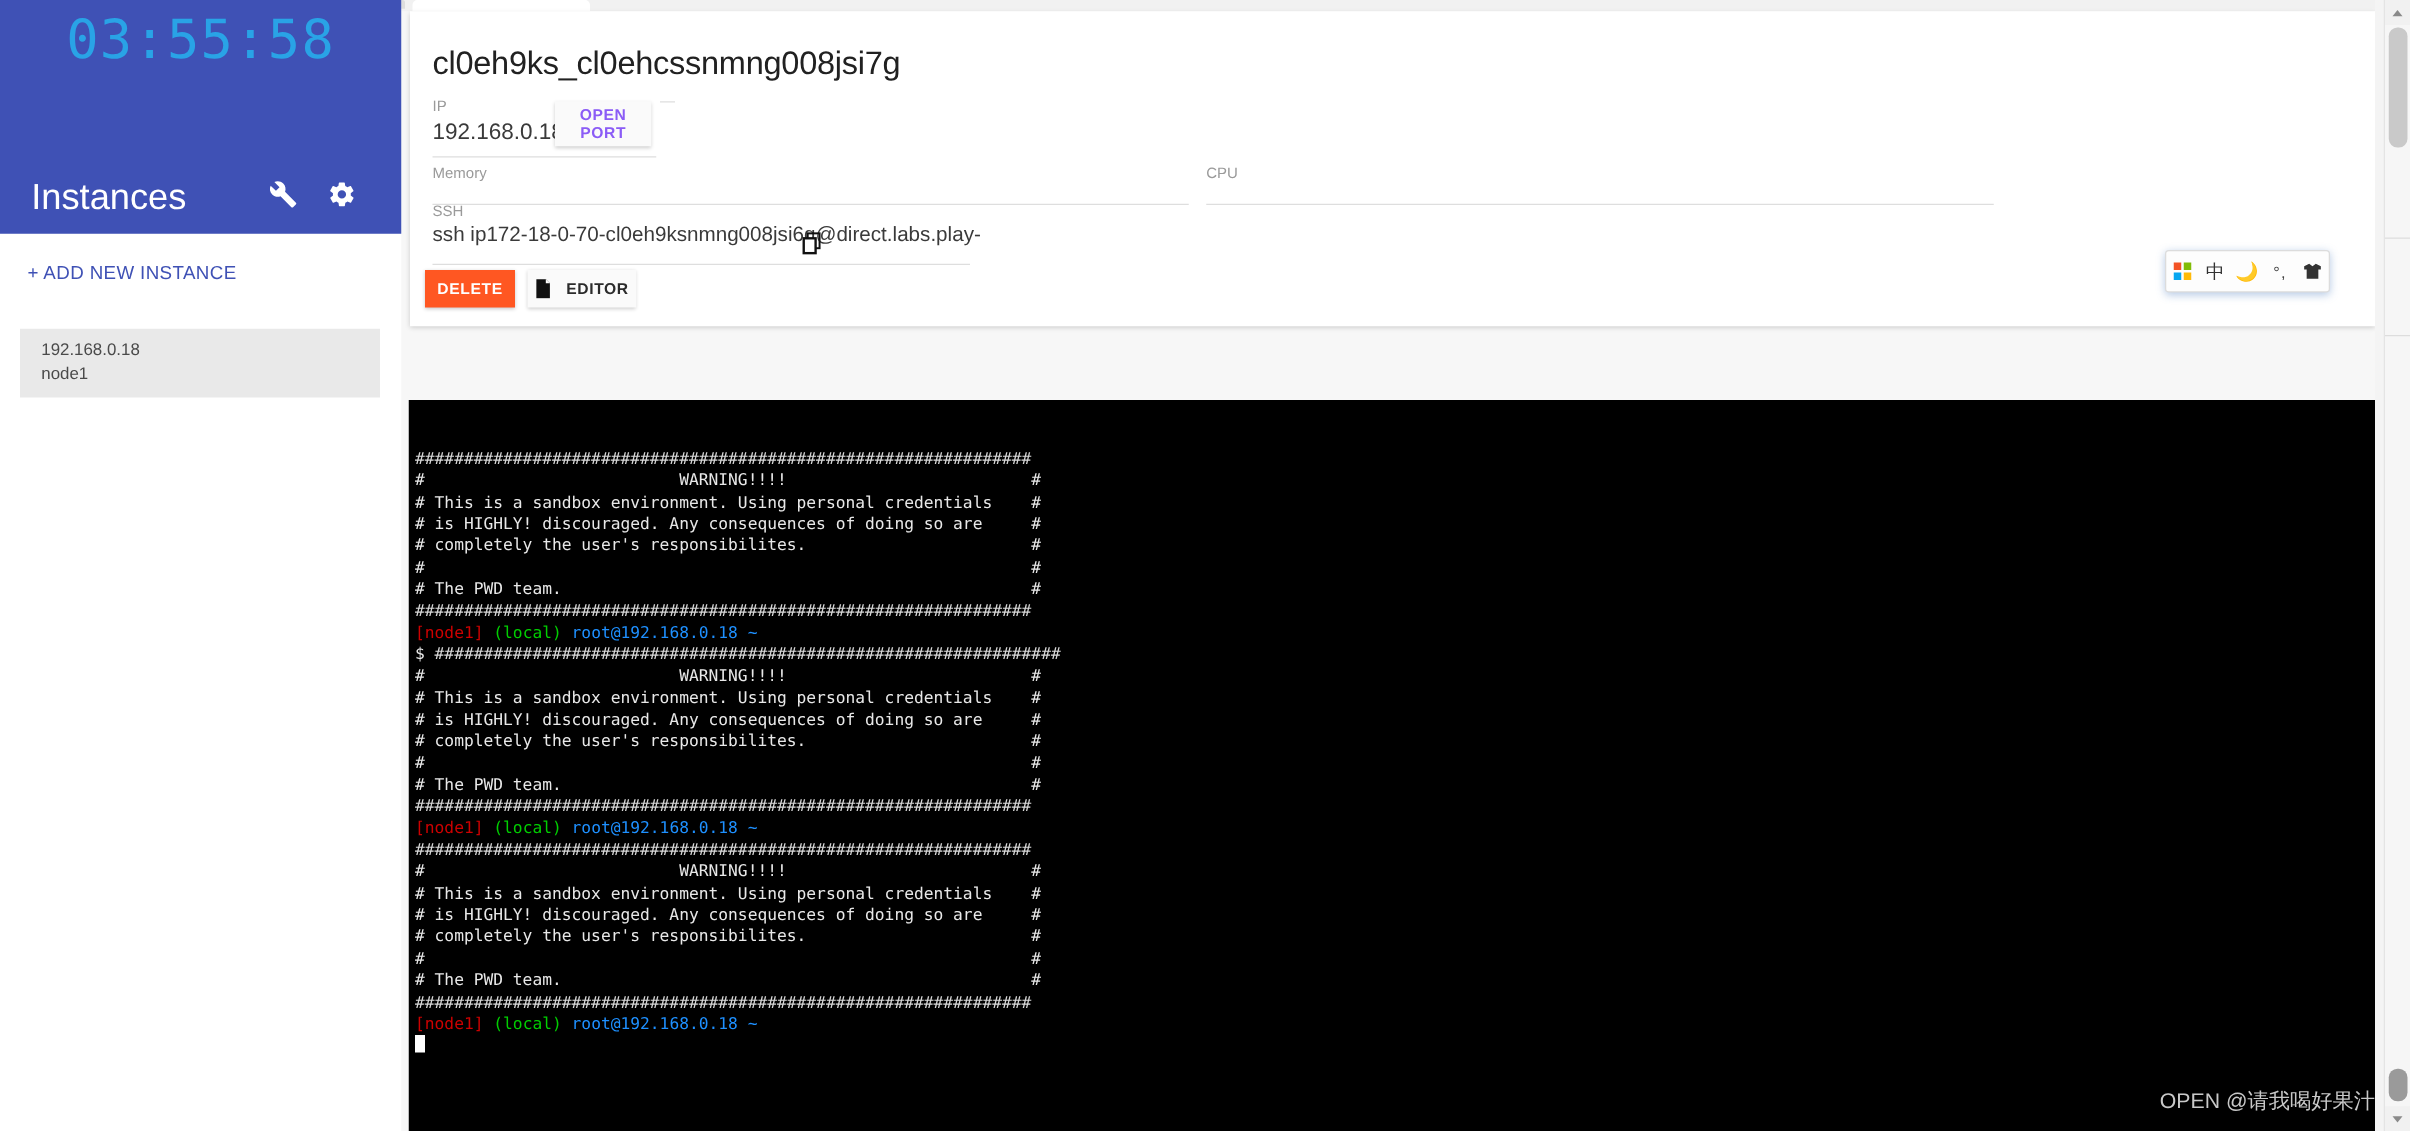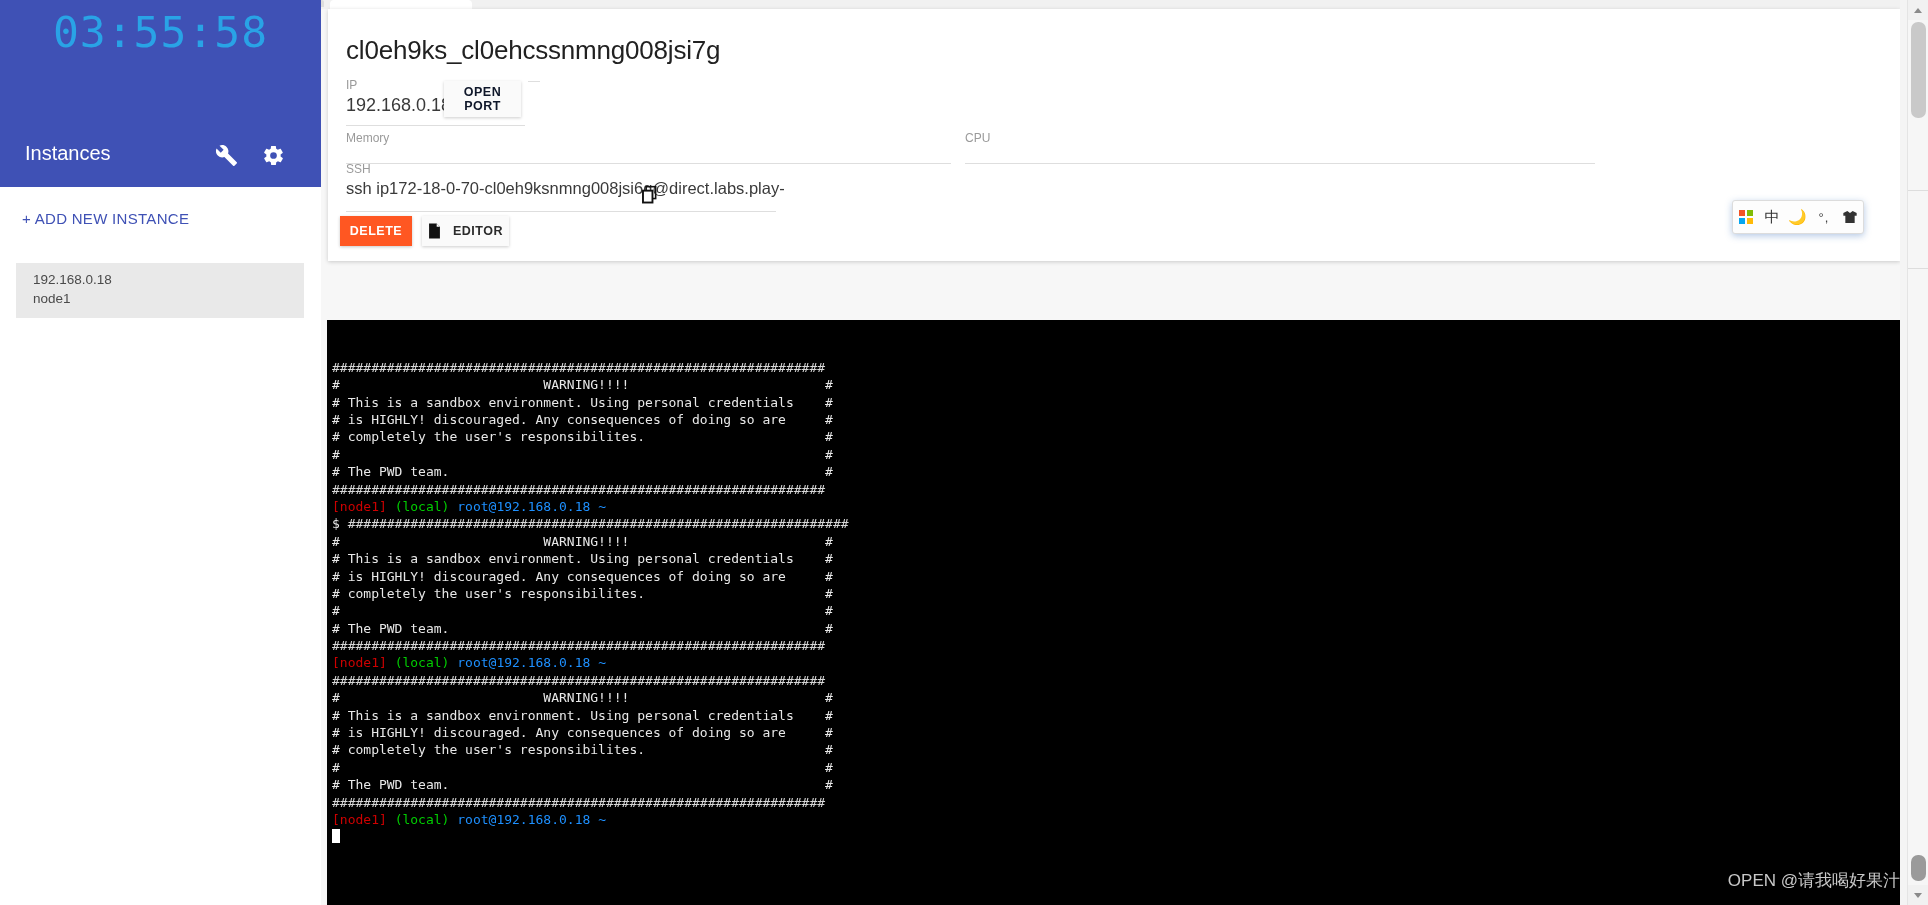--- a/index.html
+++ b/index.html
@@ -89,21 +89,21 @@
   }
   .instances-row {
     position: absolute;
     left: 0; top: 126px;
     width: 321px; height: 56px;
   }
   .instances-title {
     position: absolute;
     left: 25px; top: 16px;
     color: #ffffff;
-    font-size: 20px;
+    font-size: 29px;
     font-weight: 400;
   }
   .sb-icon {
     position: absolute;
     top: 18px;
     width: 26px; height: 26px;
     color: #ffffff;
     cursor: pointer;
   }
   .sb-icon svg { width: 23px; height: 23px; display: block; fill: #ffffff; }
@@ -196,21 +196,21 @@
   .open-port {
     position: absolute;
     left: 116px; top: 72px;
     width: 77px; height: 36px;
     background: #fafafa;
     border: none;
     font-family: "Liberation Sans", sans-serif;
     font-size: 12.5px;
     font-weight: bold;
     letter-spacing: 0.5px;
-    color: #0f172a;
+    color: #8b5cf6;
     cursor: pointer;
     box-shadow: 0 1px 3px rgba(0,0,0,0.20);
   }
   .open-port-stub {
     position: absolute;
     left: 200px; top: 72px;
     width: 12px; height: 1px;
     background: #dedede;
   }
 

